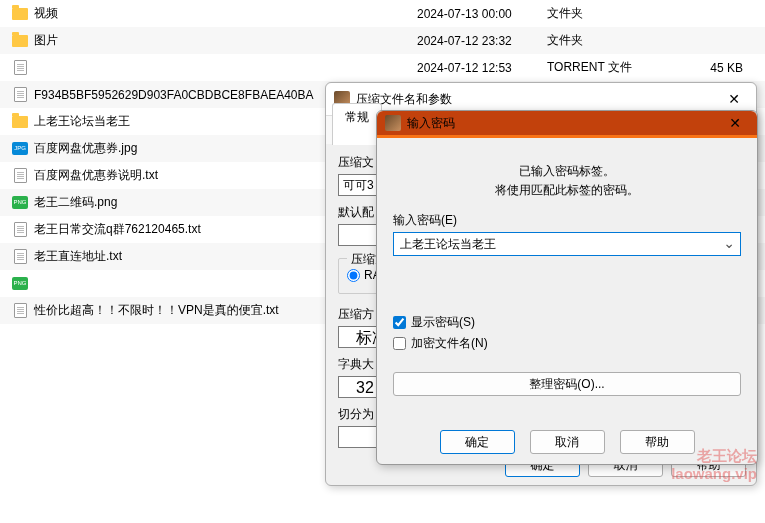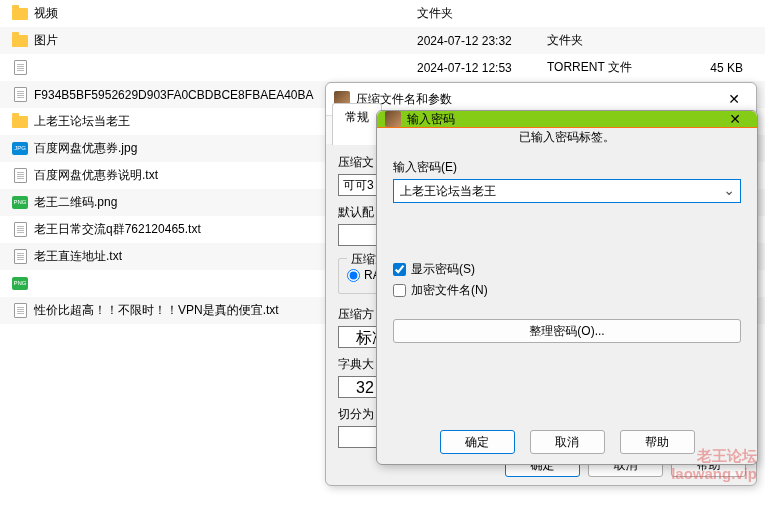--- a/index.html
+++ b/index.html
@@ -44,24 +44,24 @@
 .radio-row label { display: flex; align-items: center; gap: 4px; }
 
 .bottom-buttons { position: absolute; bottom: 8px; right: 10px; display: flex; gap: 8px; }
 .btn { min-width: 75px; height: 24px; background: #fdfdfd; border: 1px solid #adadad; border-radius: 3px; font-size: 12px; }
 .btn.primary { border-color: #0078d7; }
 
 .short-select { width: 68px; height: 22px; border: 1px solid #7a7a7a; font-size: 16px; background: #fff; padding-left: 13px; }
 
 
 .dialog2 { position: absolute; left: 376px; top: 110px; width: 382px; height: 355px; background: #f0f0f0; border: 1px solid #999; border-radius: 6px; box-shadow: 2px 2px 10px rgba(0,0,0,.25); }
-.titlebar2 { height: 17px; display: flex; align-items: center; padding: 0 8px; background: #84cc16; border-radius: 6px 6px 0 0; border-bottom: 1px solid #f97316; }
+.titlebar2 { height: 27px; display: flex; align-items: center; padding: 0 8px; background: #c2410c; border-radius: 6px 6px 0 0; border-bottom: 3px solid #f97316; }
 .titlebar2 .winrar-ico { width: 16px; height: 16px; margin-right: 6px; background: linear-gradient(135deg,#6a4a2a,#c89060); border-radius: 2px; }
 
-.dlg2-body { padding: 0 16px; }
+.dlg2-body { padding: 24px 16px; }
 .info-text { text-align: center; line-height: 1.6; margin-bottom: 12px; }
 .pw-label { margin-bottom: 3px; }
 .pw-input { width: 100%; height: 24px; border: 1px solid #0078d7; padding: 0 22px 0 6px; font-size: 12px; background: #fff; position: relative; }
 .pw-wrap { position: relative; margin-bottom: 58px; }
 .pw-wrap::after { content: "⌄"; position: absolute; right: 6px; top: 3px; color: #555; font-size: 14px; pointer-events: none; }
 .chk-row { display: flex; align-items: center; gap: 5px; margin-bottom: 4px; }
 .chk-row input[type=checkbox] { width: 13px; height: 13px; accent-color: #0078d7; }
 .full-btn { width: 100%; height: 24px; border: 1px solid #adadad; background: #fdfdfd; border-radius: 3px; margin-top: 16px; font-size: 12px; }
 
 .dlg2-buttons { position: absolute; bottom: 10px; left: 0; right: 0; display: flex; justify-content: center; gap: 15px; }
@@ -72,20 +72,21 @@
 <body>
 
 <div class="file-list" id="file-list">
     <div class="file-row">
       <div class="col-name">
         <span class="file-icon">
           <span class="folder-ico"></span>
         </span>
         <span>视频</span>
       </div>
+      <div class="col-date">2024-07-13 00:00</div>
       <div class="col-type">文件夹</div>
       <div class="col-size"></div>
     </div>
     <div class="file-row">
       <div class="col-name">
         <span class="file-icon">
           <span class="folder-ico"></span>
         </span>
         <span>图片</span>
       </div>
@@ -253,20 +254,21 @@
 
 <div class="dialog2">
   <div class="titlebar2">
     <span class="winrar-ico"></span>
     <span>输入密码</span>
     <span class="close-btn">✕</span>
   </div>
   <div class="dlg2-body">
     <div class="info-text">
       <div>已输入密码标签。</div>
+      <div>将使用匹配此标签的密码。</div>
     </div>
     <div class="pw-label">输入密码(E)</div>
     <div class="pw-wrap">
       <input class="pw-input" type="text" value="上老王论坛当老王" style="">
     </div>
     <div class="chk-row">
       <input type="checkbox" checked="" style="">
       <span>显示密码(S)</span>
     </div>
     <div class="chk-row">

